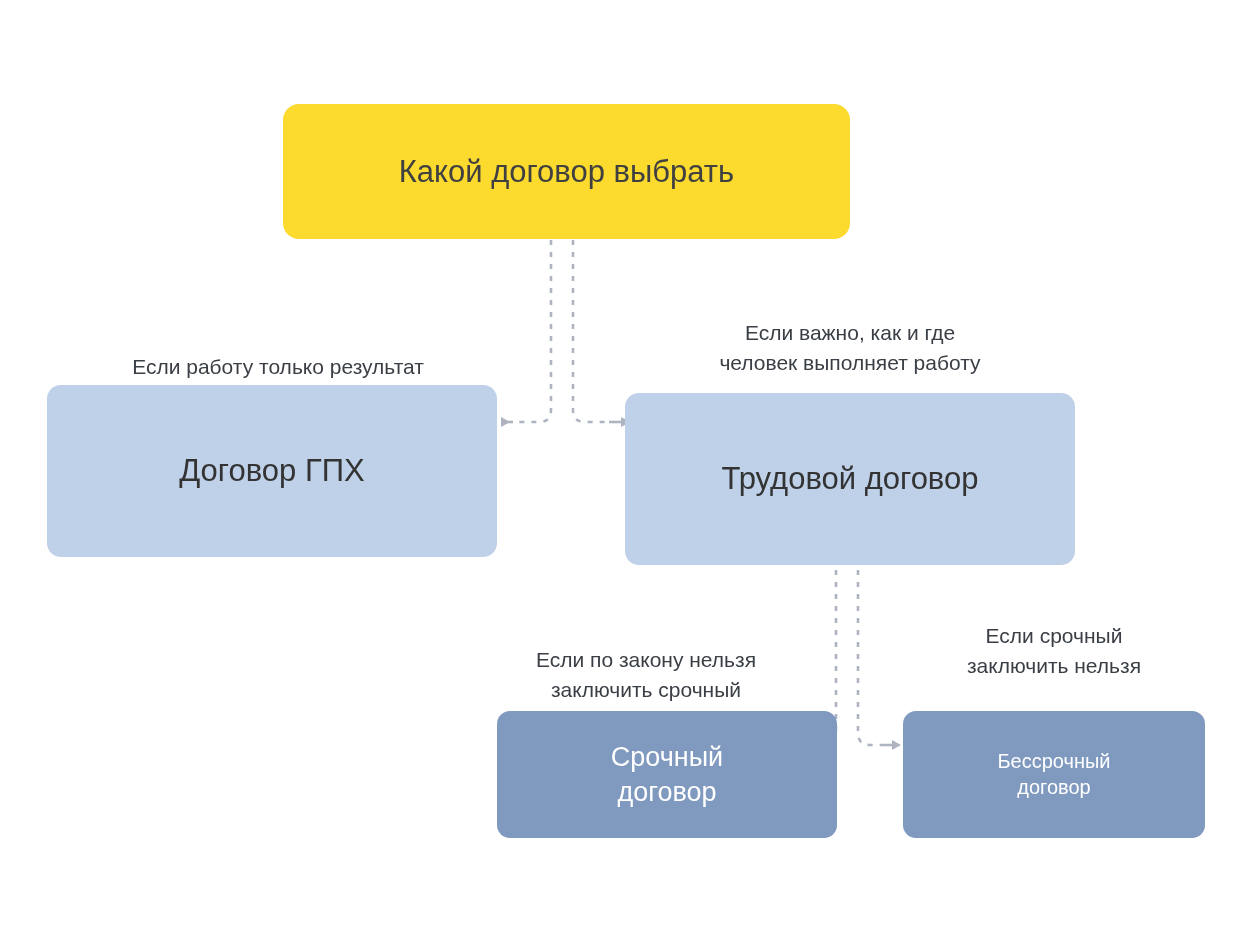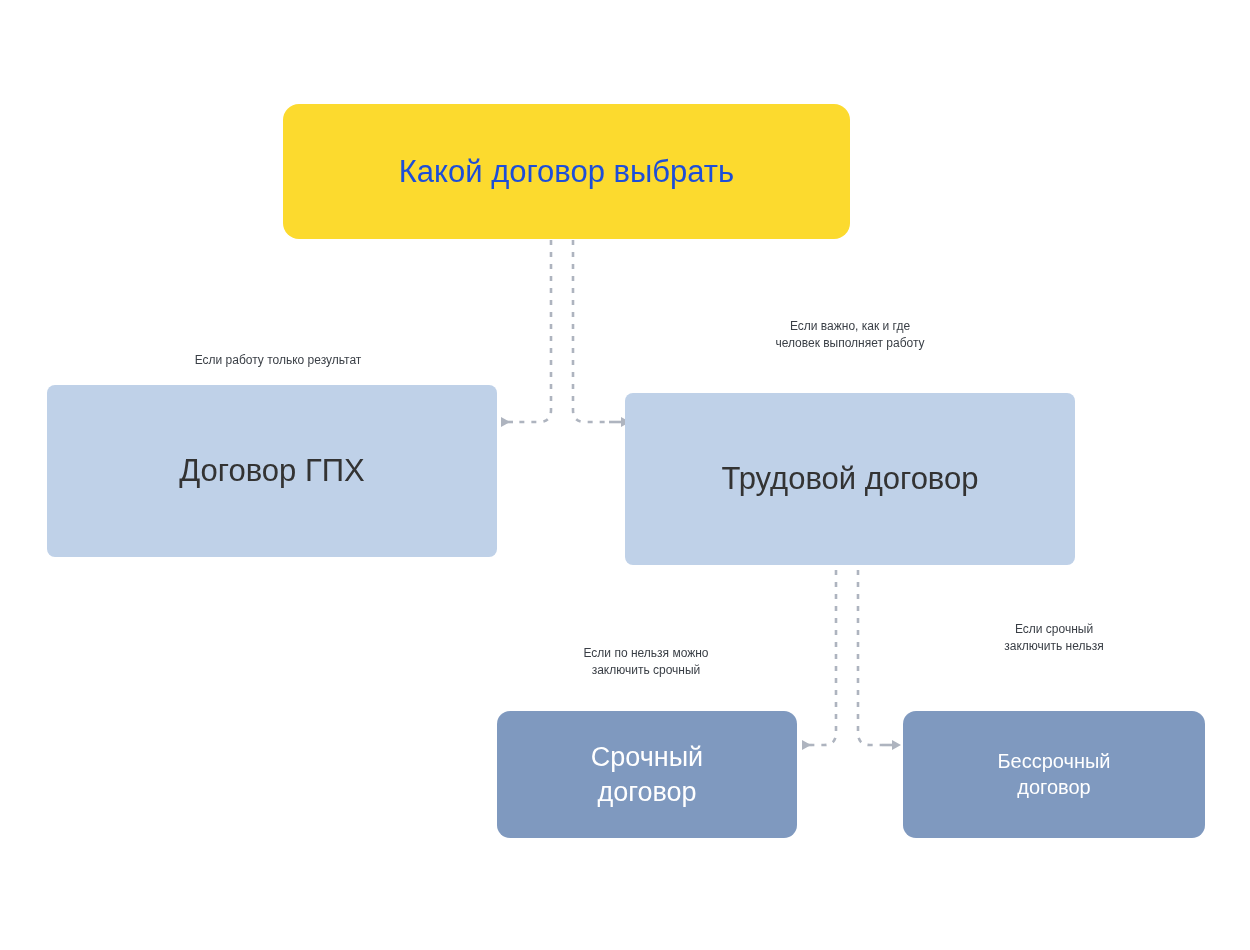--- a/index.html
+++ b/index.html
@@ -27,30 +27,30 @@
     height: 950px;
     pointer-events: none;
   }
   .node {
     position: absolute;
     box-sizing: border-box;
     display: flex;
     align-items: center;
     justify-content: center;
     text-align: center;
-    border-radius: 8px;
+    border-radius: 14px;
     line-height: 1.28;
   }
   .node-root {
     left: 283px;
     top: 104px;
     width: 567px;
     height: 135px;
     background: #FCDA2E;
-    color: #1d4ed8;
+    color: #404040;
     font-size: 31px;
     border-radius: 16px;
   }
   .node-gph {
     left: 47px;
     top: 385px;
     width: 450px;
     height: 172px;
     background: #BFD1E8;
     color: #333333;
@@ -62,21 +62,21 @@
     width: 450px;
     height: 172px;
     background: #BFD1E8;
     color: #333333;
     font-size: 31px;
     margin-top: 8px;
   }
   .node-fixed {
     left: 497px;
     top: 711px;
-    width: 300px;
+    width: 340px;
     height: 127px;
     background: #7F99BF;
     color: #ffffff;
     font-size: 27px;
     border-radius: 13px;
   }
   .node-openended {
     left: 903px;
     top: 711px;
     width: 302px;
@@ -88,21 +88,21 @@
   }
   .node-text {
     display: block;
     white-space: pre-line;
     padding: 0 14px;
   }
   .edge-label {
     position: absolute;
     text-align: center;
     color: #3a3f46;
-    font-size: 12px;
+    font-size: 21px;
     line-height: 1.45;
     white-space: pre-line;
   }
   .lbl-gph {
     left: 60px;
     top: 352px;
     width: 436px;
   }
   .lbl-labor {
     left: 670px;
@@ -158,21 +158,21 @@
 человек выполняет работу</div>
 
   <div class="node node-gph">
     <span class="node-text">Договор ГПХ</span>
   </div>
 
   <div class="node node-labor">
     <span class="node-text">Трудовой договор</span>
   </div>
 
-  <div class="edge-label lbl-fixed">Если по нельзя можно
+  <div class="edge-label lbl-fixed">Если по закону нельзя
 заключить срочный</div>
 
   <div class="edge-label lbl-openended">Если срочный
 заключить нельзя</div>
 
   <div class="node node-fixed">
     <span class="node-text">Срочный
 договор</span>
   </div>
 

